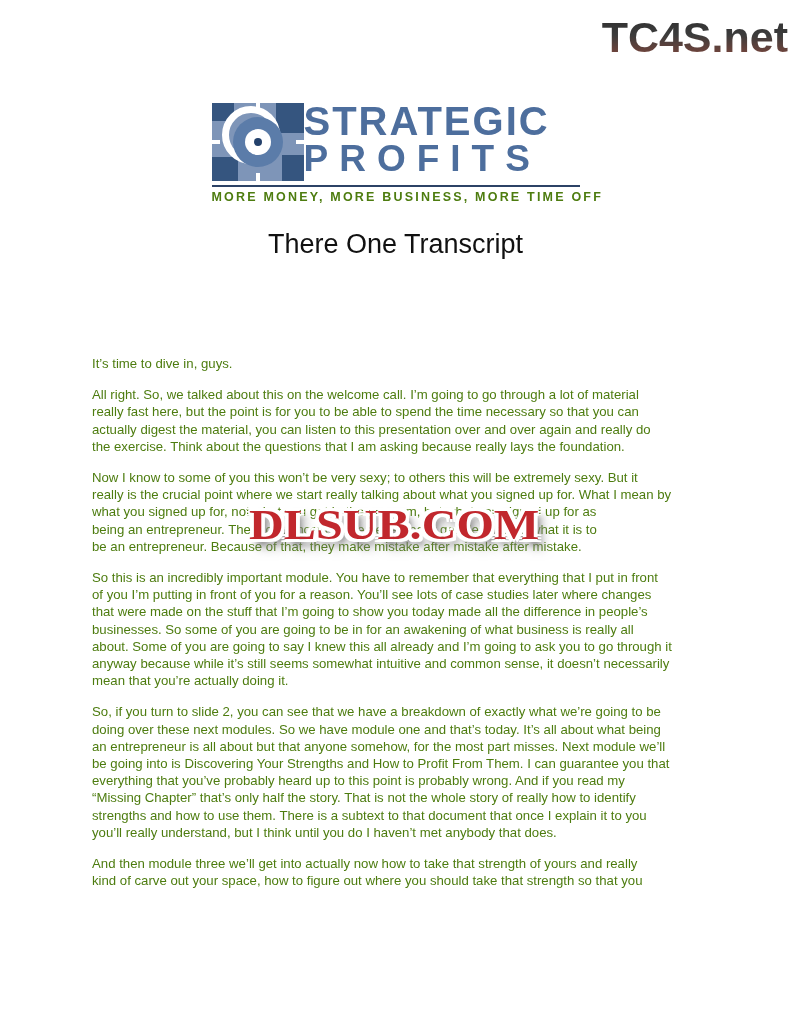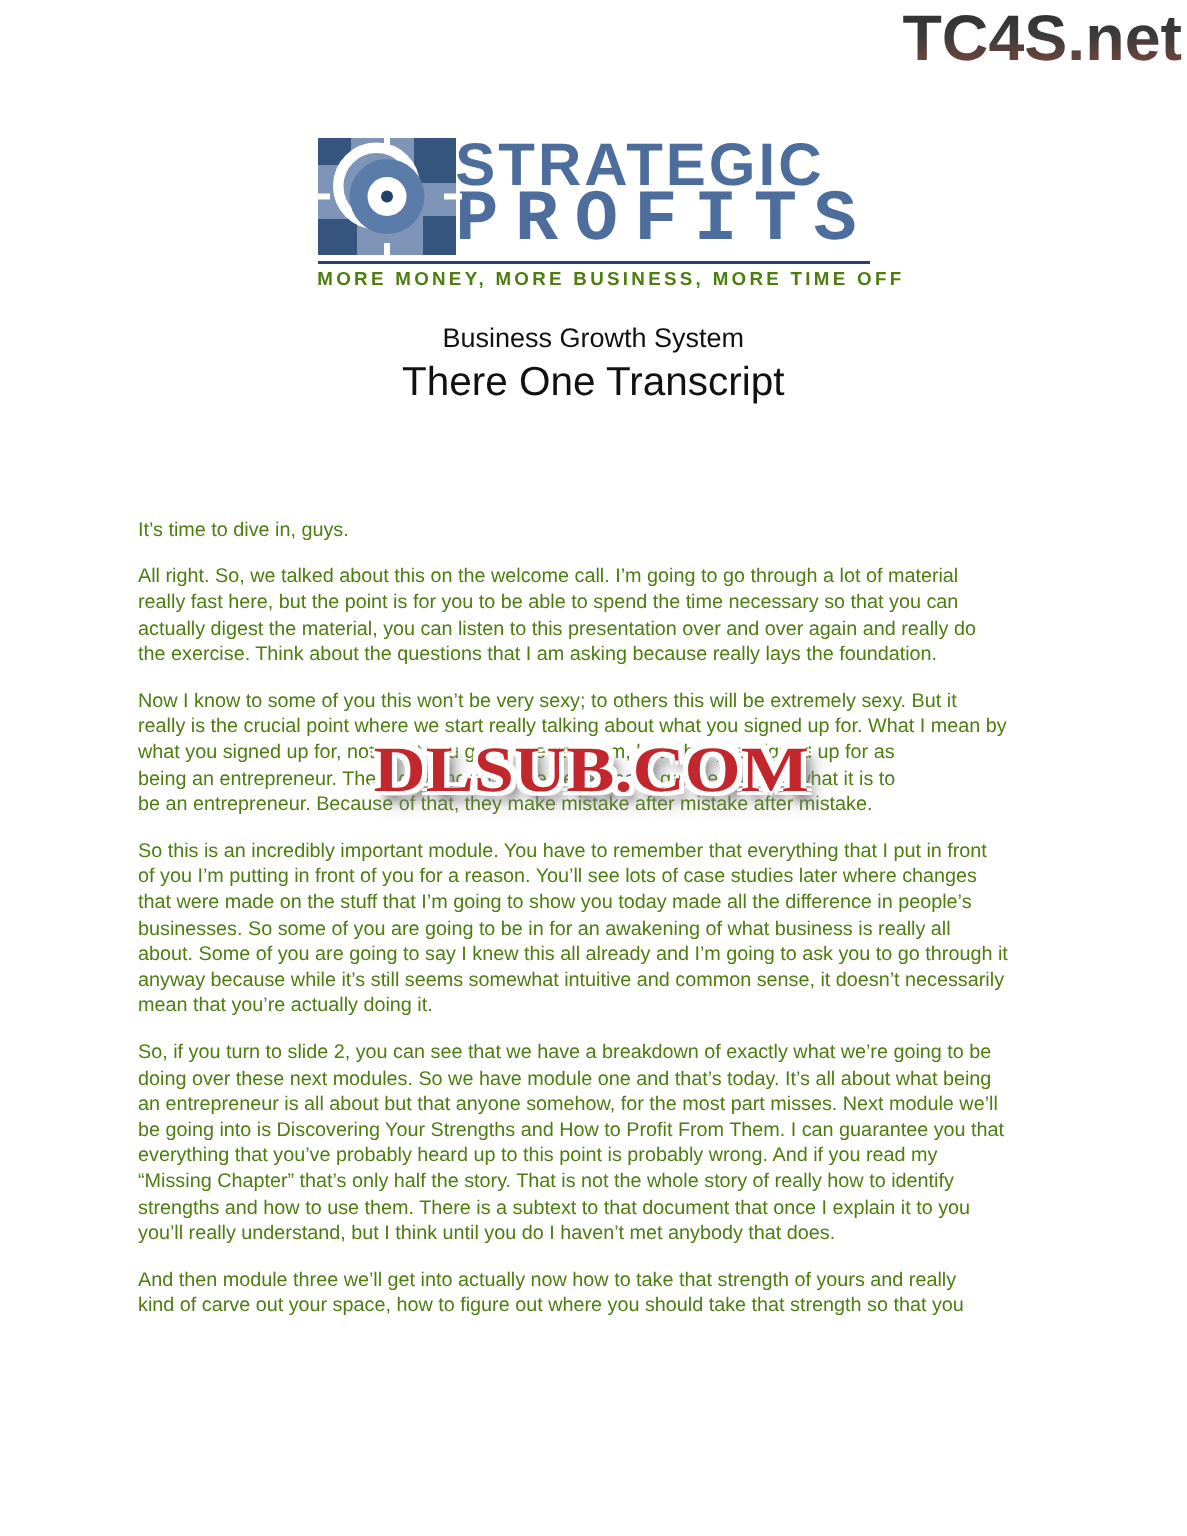--- a/index.html
+++ b/index.html
@@ -1,18 +1,18 @@
 <!DOCTYPE html>
 <html><head>
 <meta charset="utf-8">
 <style>
   * { margin:0; padding:0; box-sizing:border-box; }
   html,body { background:#ffffff; }
   .page {
-    position:relative; width:791px; height:876px; margin:4px auto;
+    position:relative; width:791px; height:876px; margin:15px auto;
     background:#ffffff; overflow:hidden;
     font-family:"Liberation Sans", sans-serif;
   }
 
   
   .tc4s {
     position:absolute; top:-2px; right:3px;
     font-family:"Liberation Sans", sans-serif;
     font-weight:bold; font-size:43px; letter-spacing:0px;
     color:#4a3733;
@@ -42,21 +42,21 @@
            background:#ffffff; border-radius:50%; }
   .dot   { position:absolute; left:50%; top:50%; width:8px; height:8px; margin:-4px 0 0 -4px;
            background:#24416b; border-radius:50%; }
   .tick  { position:absolute; background:#ffffff; }
   .tick.n { left:50%; top:-4px; width:4px; height:12px; margin-left:-2px; }
   .tick.s { left:50%; bottom:-4px; width:4px; height:12px; margin-left:-2px; }
   .tick.w { top:50%; left:-4px; height:4px; width:12px; margin-top:-2px; }
   .tick.e { top:50%; right:-4px; height:4px; width:12px; margin-top:-2px; }
   .logo-word { padding-top:0px; color:#4d6e9d; font-weight:bold; line-height:37px; white-space:nowrap; }
   .logo-word .l1 { font-size:40px; letter-spacing:2px; }
-  .logo-word .l2 { font-size:48px; letter-spacing:11px;font-family:Liberation Mono, monospace; }
+  .logo-word .l2 { font-size:37px; letter-spacing:11px; }
   .logo-rule { margin-top:4px; border-top:2px solid #2c4266; }
   .logo-tagline {
     margin-top:3px; text-align:center; font-size:12.5px; font-weight:bold;
     color:#4d7c0f; letter-spacing:2.2px; white-space:nowrap;
   }
 
   
   .titles { position:absolute; top:211px; left:0; width:100%; text-align:center; color:#111111; }
   .subtitle { font-size:18px; }
   .doc-title { font-size:27px; margin-top:3px; }
@@ -126,21 +126,20 @@
       <div class="logo-word">
         <div class="l1">STRATEGIC</div>
         <div class="l2">PROFITS</div>
       </div>
     </div>
     <div class="logo-rule"></div>
     <div class="logo-tagline">MORE MONEY, MORE BUSINESS, MORE TIME OFF</div>
   </div>
 
   <div class="titles">
-    <div class="subtitle">Business Growth System</div>
     <div class="doc-title">There One Transcript</div>
   </div>
 
   <div class="body-text">
     <div class="para">It’s time to dive in, guys.</div>
     <div class="para">All right. So, we talked about this on the welcome call. I’m going to go through a lot of material
 really fast here, but the point is for you to be able to spend the time necessary so that you can
 actually digest the material, you can listen to this presentation over and over again and really do
 the exercise. Think about the questions that I am asking because really lays the foundation.</div>
     <div class="para">Now I know to some of you this won’t be very sexy; to others this will be extremely sexy. But it

